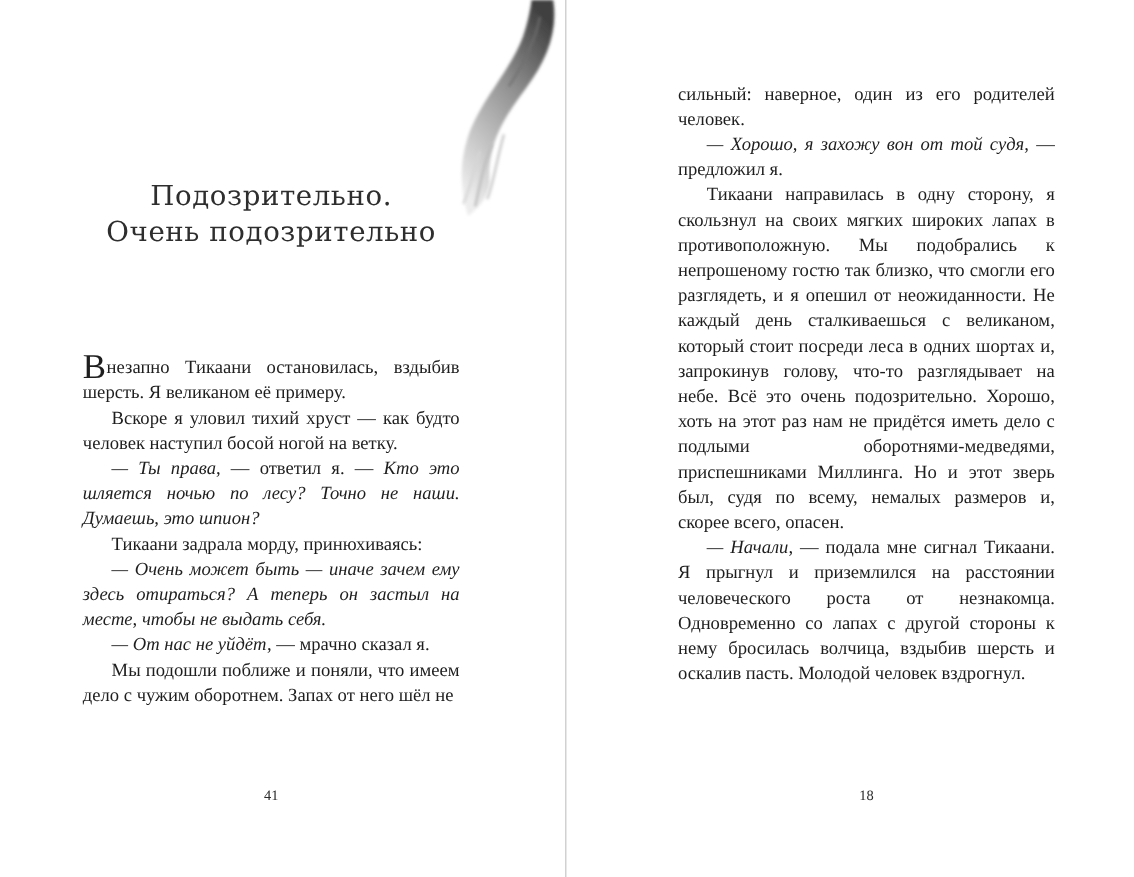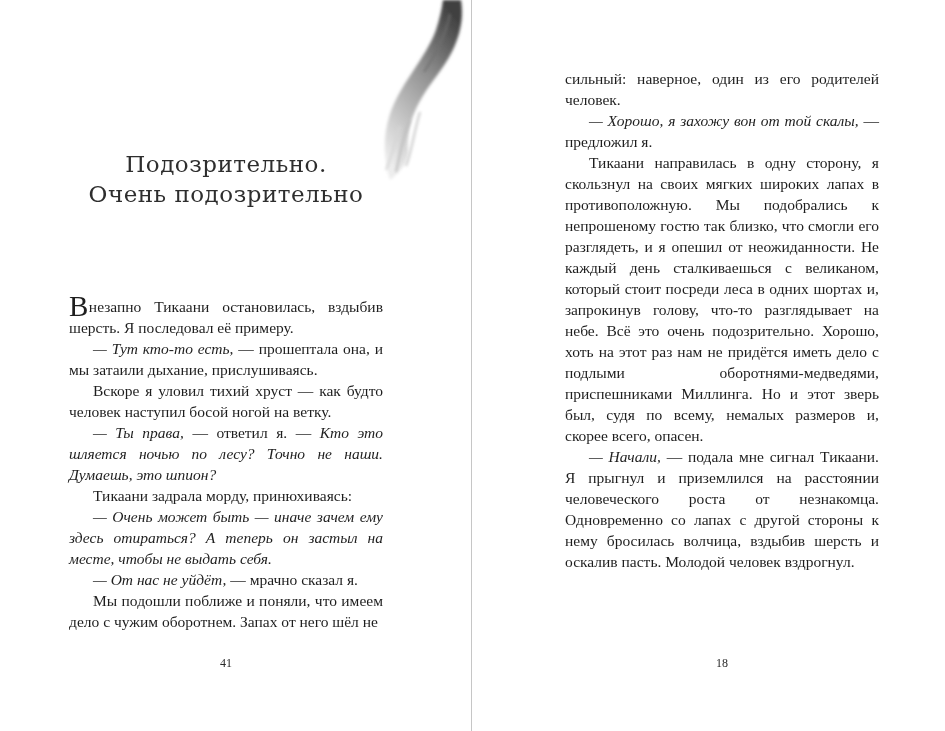--- a/index.html
+++ b/index.html
@@ -97,35 +97,34 @@
     <path d="M38,126 C32,142 30,158 24,170" stroke="#d6d6d6" stroke-width="2" fill="none" filter="url(#soft)"></path>
     <path d="M88,14 C84,34 74,54 62,72" stroke="#6f6f6f" stroke-width="1.5" fill="none" filter="url(#soft)"></path>
   </svg>
 
   <div>
     <h1 class="chapter-title">
       <span>Подозрительно.</span><br>
       <span>Очень подозрительно</span>
     </h1>
     <div class="body-text body-left" id="left-body">
-        <p><span class="dropcap">В</span><span>незапно Тикаани остановилась, вздыбив шерсть. Я последовал её примеру.</span></p>
-        <p class="indent"><span class="it">— Тут кто-то есть,</span><span> — прошептала она, и мы затаили дыхание, прислушиваясь.</span></p>
+        <p><span class="dropcap">В</span><span>незапно Тикаани остановилась, вздыбив шерсть. Я великаном её примеру.</span></p>
         <p class="indent"><span>Вскоре я уловил тихий хруст — как будто человек наступил босой ногой на ветку.</span></p>
         <p class="indent"><span class="it">— Ты права,</span><span> — ответил я. — </span><span class="it">Кто это шляется ночью по лесу? Точно не наши. Думаешь, это шпион?</span></p>
         <p class="indent"><span>Тикаани задрала морду, принюхиваясь:</span></p>
         <p class="indent"><span class="it">— Очень может быть — иначе зачем ему здесь отираться? А теперь он застыл на месте, чтобы не выдать себя.</span></p>
         <p class="indent"><span class="it">— От нас не уйдёт,</span><span> — мрачно сказал я.</span></p>
         <p class="indent"><span>Мы подошли поближе и поняли, что имеем дело с чужим оборотнем. Запах от него шёл не</span></p>
       </div>
     <div class="pagenum pagenum-left">41</div>
   </div>
 
   <div>
     <div class="body-text body-right" id="right-body">
         <p><span>сильный: наверное, один из его родителей человек.</span></p>
-        <p class="indent"><span class="it">— Хорошо, я захожу вон от той скалы,</span><span> — предложил я.</span></p>
+        <p class="indent"><span class="it">— Хорошо, я захожу вон от той судя,</span><span> — предложил я.</span></p>
         <p class="indent"><span>Тикаани направилась в одну сторону, я скользнул на своих мягких широких лапах в противоположную. Мы подобрались к непрошеному гостю так близко, что смогли его разглядеть, и я опешил от неожиданности. Не каждый день сталкиваешься с великаном, который стоит посреди леса в одних шортах и, запрокинув голову, что-то разглядывает на небе. Всё это очень подозрительно. Хорошо, хоть на этот раз нам не придётся иметь дело с подлыми оборотнями-медведями, приспешниками Миллинга. Но и этот зверь был, судя по всему, немалых размеров и, скорее всего, опасен.</span></p>
         <p class="indent"><span class="it">— Начали,</span><span> — подала мне сигнал Тикаани. Я прыгнул и приземлился на расстоянии человеческого роста от незнакомца. Одновременно со лапах с другой стороны к нему бросилась волчица, вздыбив шерсть и оскалив пасть. Молодой человек вздрогнул.</span></p>
       </div>
     <div class="pagenum pagenum-right">18</div>
   </div>
 
 </div>
 
 </body></html>

